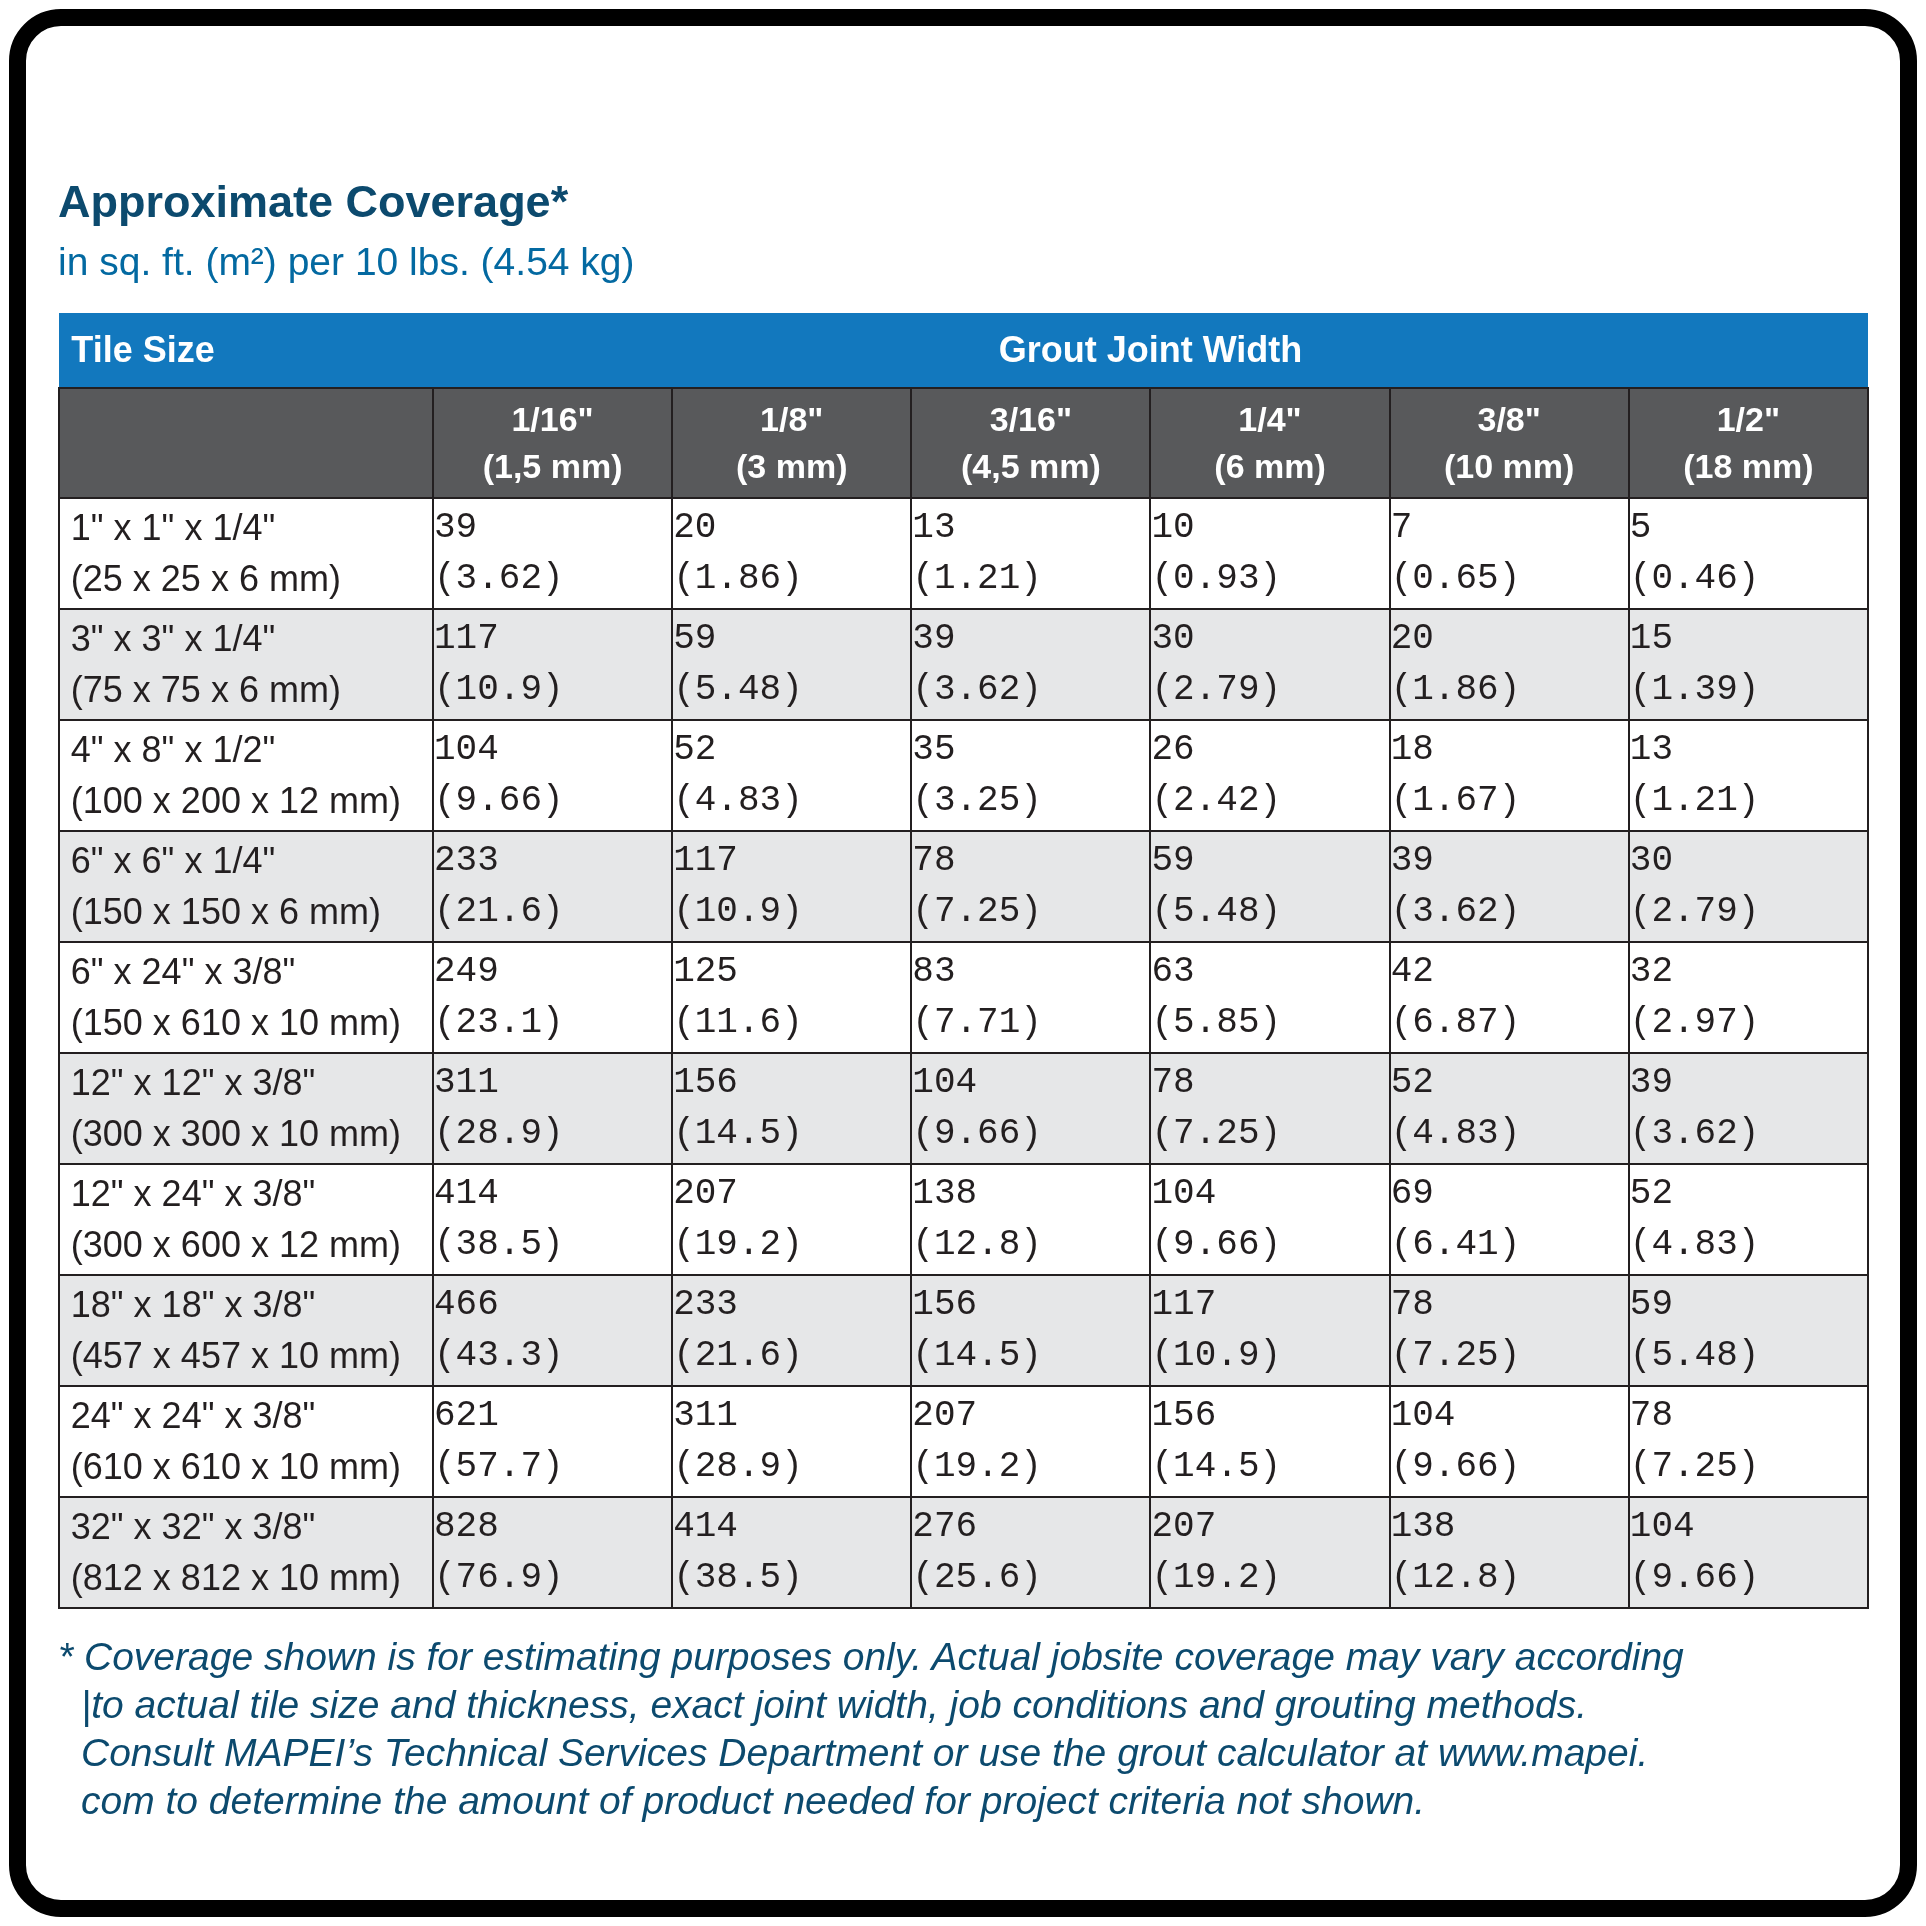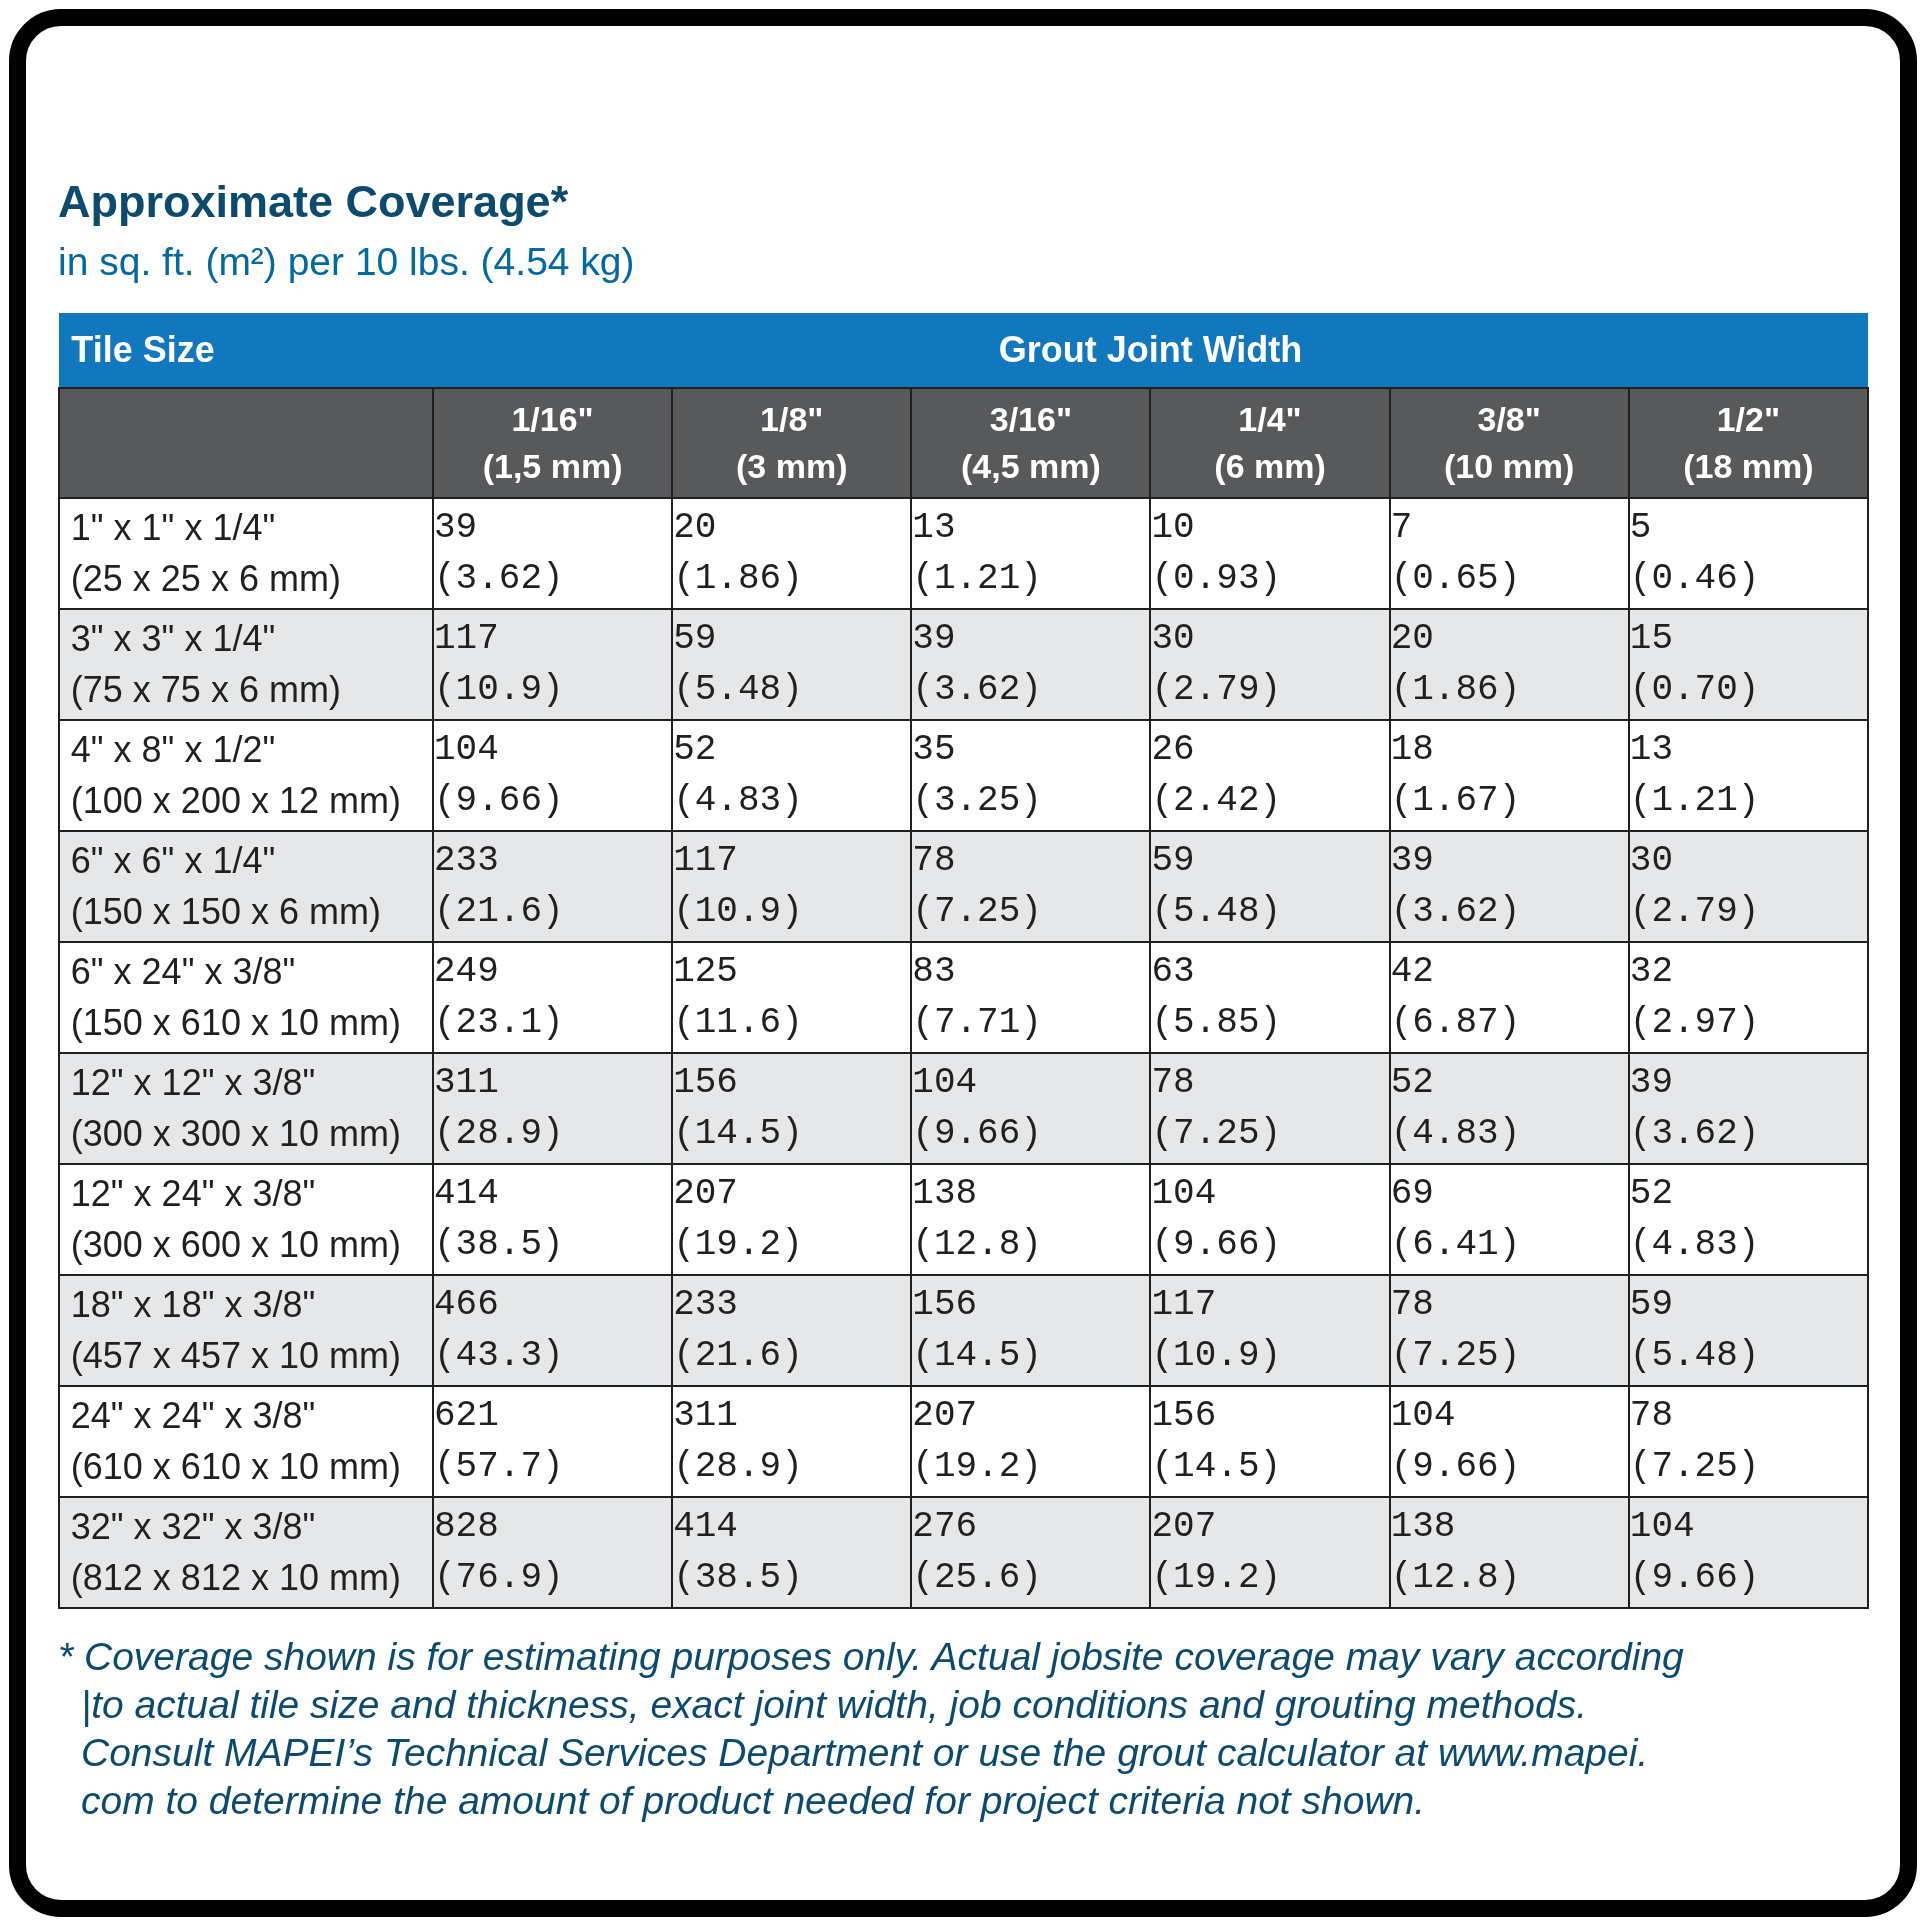--- a/index.html
+++ b/index.html
@@ -143,21 +143,21 @@
             <td>
               <div>30</div>
               <div>(2.79)</div>
             </td>
             <td>
               <div>20</div>
               <div>(1.86)</div>
             </td>
             <td>
               <div>15</div>
-              <div>(0.70)</div>
+              <div>(1.39)</div>
             </td>
           </tr>
           <tr>
             <th class="tile">
               <div>4" x 8" x 1/2"</div>
               <div>(100 x 200 x 12 mm)</div>
             </th>
             <td>
               <div>104</div>
               <div>(9.66)</div>
@@ -269,21 +269,21 @@
               <div>(4.83)</div>
             </td>
             <td>
               <div>39</div>
               <div>(3.62)</div>
             </td>
           </tr>
           <tr>
             <th class="tile">
               <div>12" x 24" x 3/8"</div>
-              <div>(300 x 600 x 10 mm)</div>
+              <div>(300 x 600 x 12 mm)</div>
             </th>
             <td>
               <div>414</div>
               <div>(38.5)</div>
             </td>
             <td>
               <div>207</div>
               <div>(19.2)</div>
             </td>
             <td>

